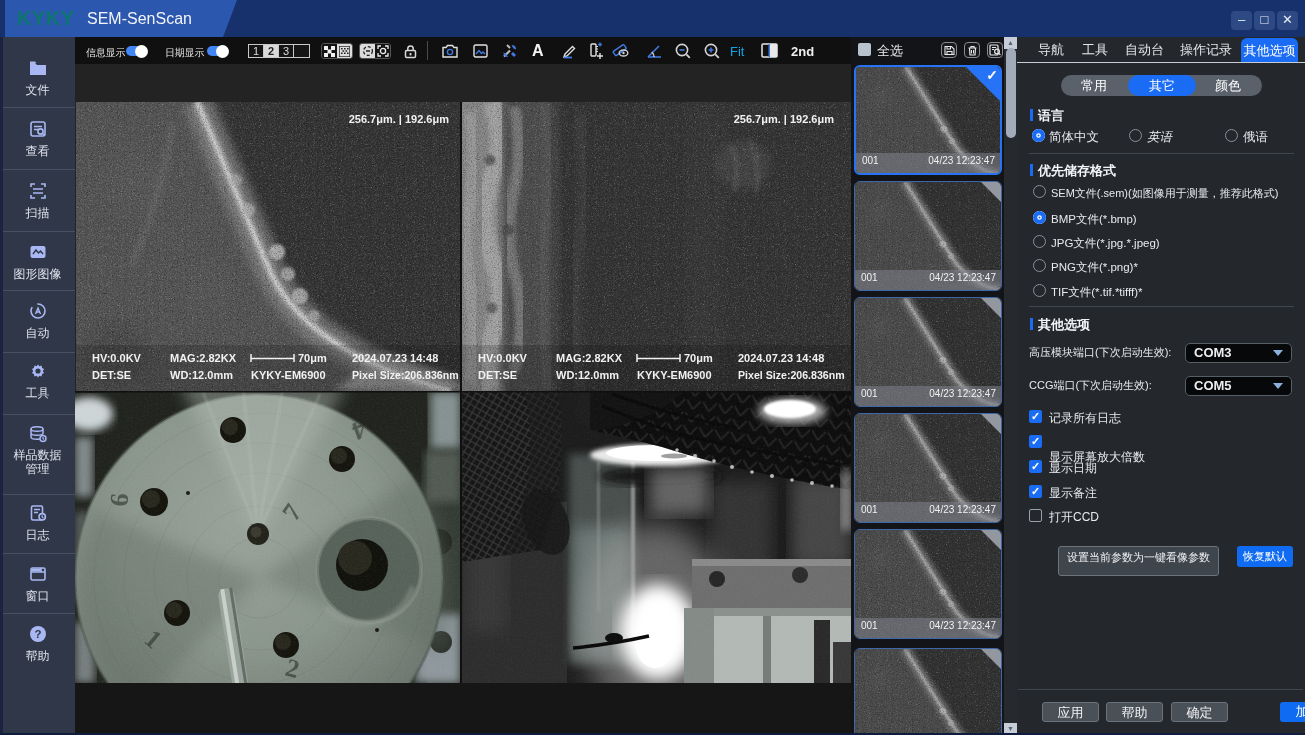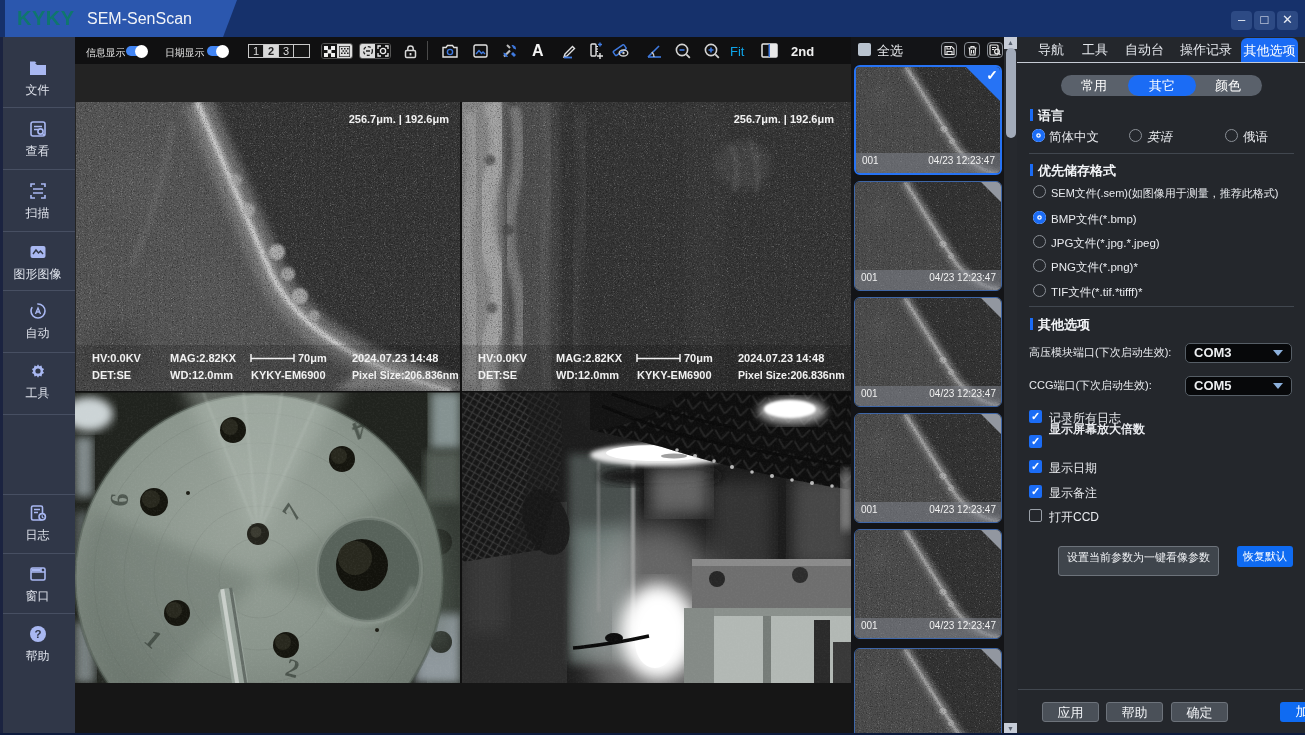--- a/index.html
+++ b/index.html
@@ -140,20 +140,29 @@
       </svg>自动
   </div>
   <div class="abs sbdiv" style="top:352px;"></div>
   <div class="abs sbitem" style="top:361px;">
     <svg width="20" height="20" viewBox="0 0 20 20" fill="#a9b8f2">
         <path d="M10 3.2 l1.2 2 2.3-.6 .6 2.3 2 1.2-1.4 1.9 1.4 1.9-2 1.2-.6 2.3-2.3-.6-1.2 2-1.2-2-2.3.6-.6-2.3-2-1.2 1.4-1.9-1.4-1.9 2-1.2 .6-2.3 2.3.6 z"></path>
         <circle cx="10" cy="10" r="2.6" fill="#303748"></circle>
       </svg>工具
   </div>
   <div class="abs sbdiv" style="top:414px;"></div>
+  <div class="abs sbitem" style="top:424px;">
+    <svg width="20" height="20" viewBox="0 0 20 20" fill="none" stroke="#a9b8f2" stroke-width="1.5">
+        <ellipse cx="9" cy="5" rx="6" ry="2.3"></ellipse>
+        <path d="M3 5 v4 c0 1.3 2.7 2.3 6 2.3 s6 -1 6 -2.3 v-4 M3 9 v4 c0 1.3 2.7 2.3 6 2.3 1 0 2-.1 2.8-.3"></path>
+        <circle cx="15" cy="14.5" r="3"></circle>
+        <path d="M15 13 v1.5 l1 1" stroke-width="1.2"></path>
+      </svg>
+    <div style="line-height:14px;">样品数据<br>管理</div>
+  </div>
   <div class="abs sbdiv" style="top:494px;"></div>
   <div class="abs sbitem" style="top:503px;">
     <svg width="20" height="20" viewBox="0 0 20 20" fill="none" stroke="#a9b8f2" stroke-width="1.6">
         <rect x="3.5" y="3" width="11" height="14" rx="1.5"></rect>
         <path d="M6 6.5 h6 M6 9.5 h4"></path>
         <circle cx="14.2" cy="13.8" r="3.2" fill="#303748"></circle>
         <path d="M14.2 12.3 v1.7 l1.2 1" stroke-width="1.2"></path>
       </svg>日志
   </div>
   <div class="abs sbdiv" style="top:553px;"></div>
@@ -678,21 +687,21 @@
     <div class="abs secbar" style="left:13px; top:281px;"></div>
     <div class="abs sechdr" style="left:21px; top:279px;">其他选项</div>
     <div class="abs rlbl" style="left:12px; top:308px; font-size:11px;">高压模块端口(下次启动生效):</div>
     <div class="abs combo" style="top:306px;"><span style="margin-left:8px;">COM3</span><div class="arr"></div></div>
     <div class="abs rlbl" style="left:12px; top:341px; font-size:11px;">CCG端口(下次启动生效):</div>
     <div class="abs combo" style="top:339px;"><span style="margin-left:8px;">COM5</span><div class="arr"></div></div>
 
     <div class="abs cb" style="top:373px;">✓</div>
     <div class="abs cblbl" style="top:373px;">记录所有日志</div>
     <div class="abs cb" style="top:398px;">✓</div>
-    <div class="abs cblbl" style="top:384px;font-weight:bold;">显示屏幕放大倍数</div>
+    <div class="abs cblbl" style="top:412px;">显示屏幕放大倍数</div>
     <div class="abs cb" style="top:423px;">✓</div>
     <div class="abs cblbl" style="top:423px;">显示日期</div>
     <div class="abs cb" style="top:448px;">✓</div>
     <div class="abs cblbl" style="top:448px;">显示备注</div>
     <div class="abs cb off" style="top:472px;"></div>
     <div class="abs cblbl" style="top:472px;">打开CCD</div>
 
     <div class="abs gbtn" style="left:41px; top:509px; width:161px; height:30px; font-size:11px; line-height:20px;text-align:center;">设置当前参数为一键看像参数</div>
     <div class="abs bbtn" style="left:220px; top:509px; width:56px; height:21px; font-size:11px; line-height:21px;">恢复默认</div>
 

